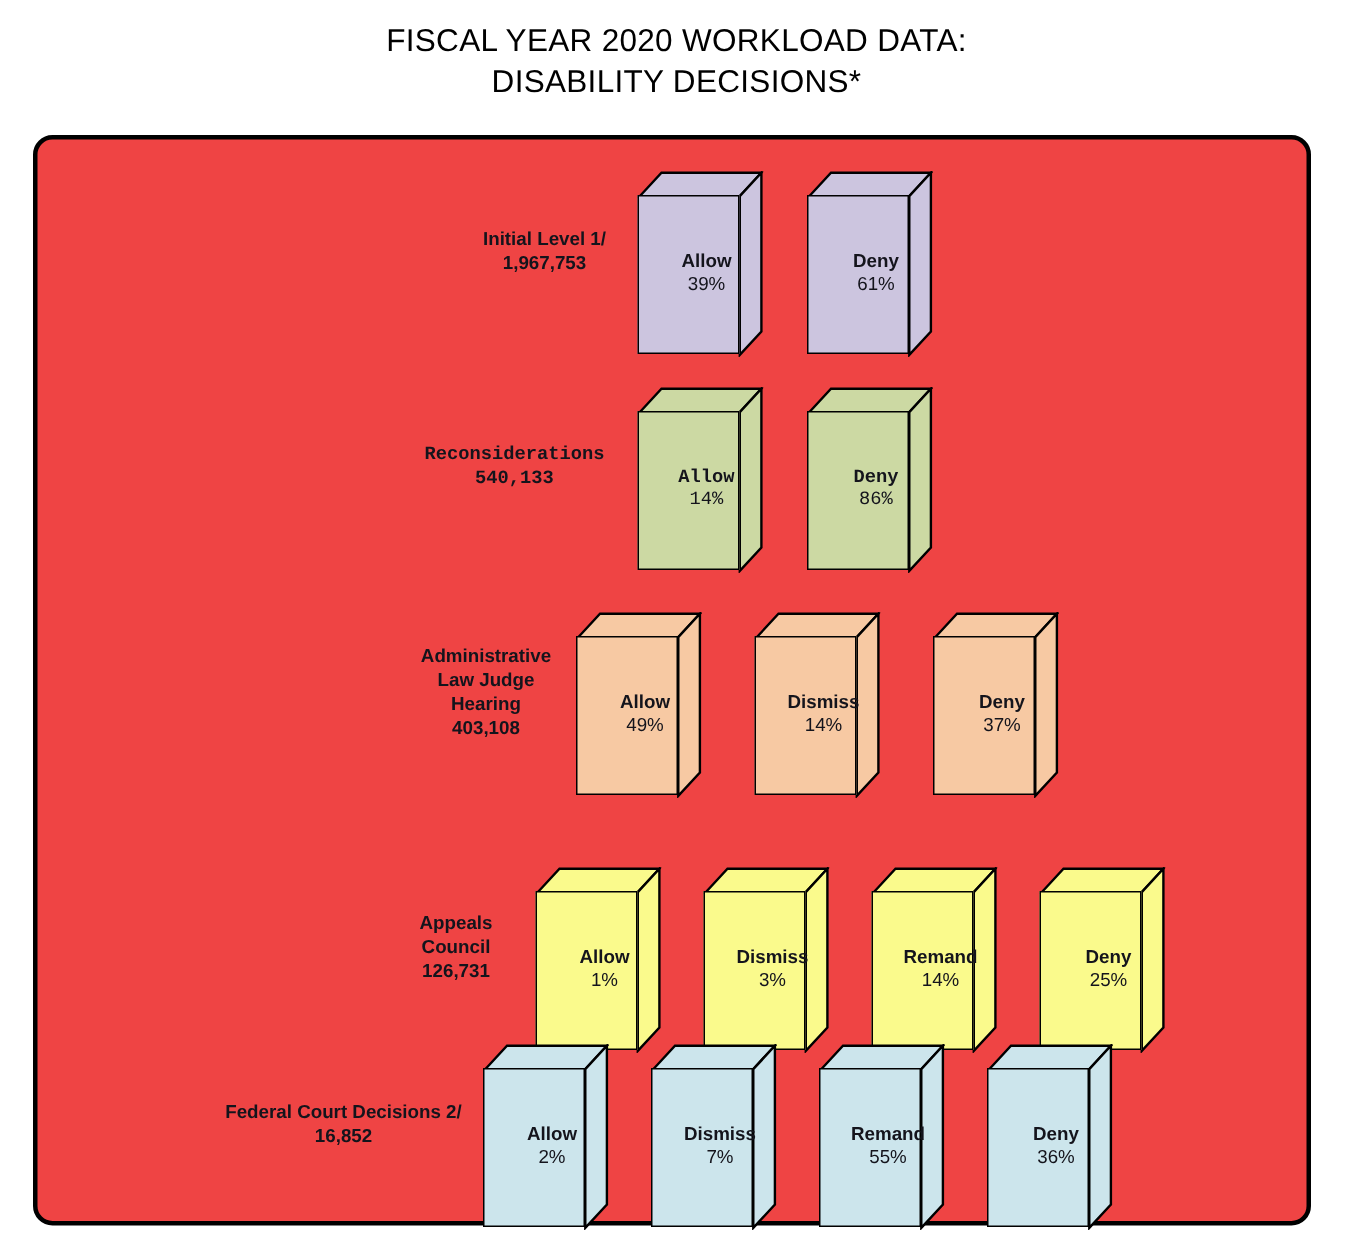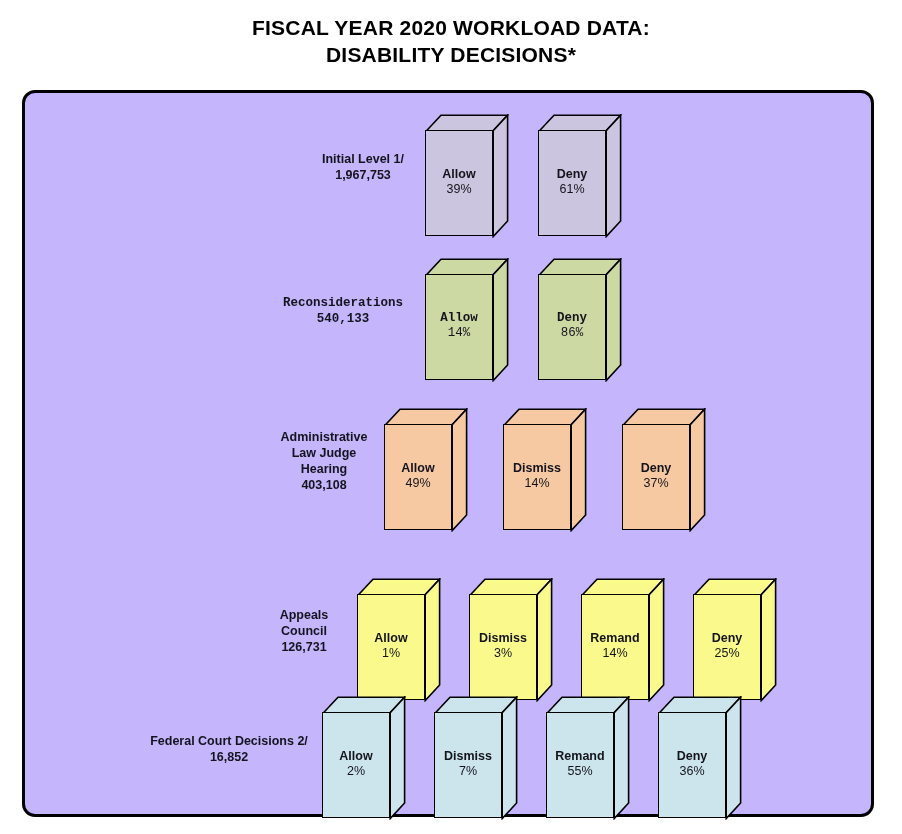--- a/index.html
+++ b/index.html
@@ -18,41 +18,41 @@
   }
 
   
   #chart-title {
     position: absolute;
     left: 0;
     top: 14px;
     width: 902px;
     text-align: center;
     font-size: 21px;
-    font-weight: 700;
+    font-weight: 400;
     line-height: 27px;
     letter-spacing: 0.2px;
     color: #000000;
   }
   #chart-title .title-line {
     display: block;
     white-space: pre;
   }
 
   
   #chart-frame {
     position: absolute;
     left: 22px;
     top: 90px;
     width: 852px;
     height: 727px;
     border: 3px solid #000000;
     border-radius: 13px;
     box-sizing: border-box;
-    background: #c4b5fd;
+    background: #ef4444;
   }
 
   
   .data-row {
     position: absolute;
     height: 140px;
   }
   .row-label {
     position: absolute;
     top: 50%;
@@ -112,20 +112,21 @@
     position: absolute;
     left: 0;
     top: 16px;
     width: 68px;
     height: 104px;
     display: flex;
     flex-direction: column;
     align-items: center;
     justify-content: center;
     pointer-events: none;
+    padding-left: 12px;
   }
   .box-text .box-name {
     font-size: 12.5px;
     font-weight: bold;
     line-height: 15px;
     color: #14141c;
     white-space: nowrap;
   }
   .box-text .box-pct {
     font-size: 12.5px;

